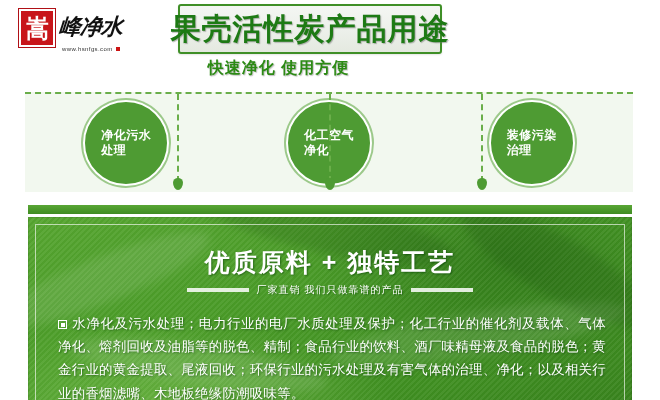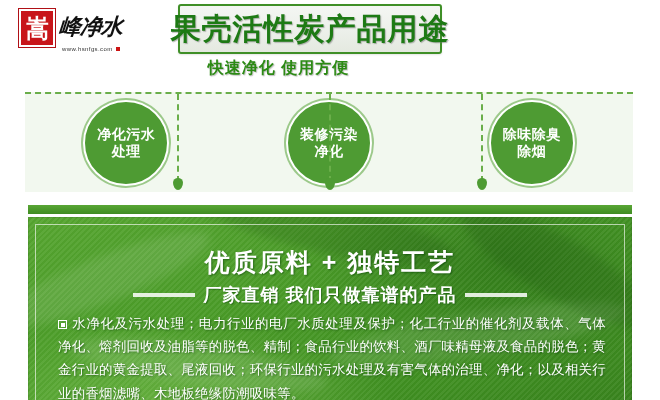--- a/index.html
+++ b/index.html
@@ -149,24 +149,24 @@
     background: #4e9b33;
     border: 2px solid #ffffff;
     box-shadow: 0 0 0 2px #9cc98a;
     display: flex;
     align-items: center;
     justify-content: center;
     flex: 0 0 auto;
   }
   .badge-label {
     color: #ffffff;
-    font-size: 14px;
+    font-size: 12px;
     font-weight: bold;
     line-height: 1.25;
-    text-align: center;
+    text-align: left;
     letter-spacing: 0.5px;
     white-space: pre-line;
   }
 
   
   .sep {
     position: absolute;
     top: 0;
     width: 2px;
     height: 100px;
@@ -258,22 +258,22 @@
     gap: 8px;
   }
   .panel-subline .rule {
     width: 62px;
     height: 0;
     border-top: 2px solid rgba(255,255,255,0.85);
     border-bottom: 2px solid rgba(255,255,255,0.85);
     height: 4px;
   }
   .panel-subline-text {
-    font-size: 18px;
-    font-weight: bold;
+    font-size: 10px;
+    font-weight: normal;
     color: #ffffff;
     letter-spacing: 1px;
     white-space: nowrap;
     text-shadow: 1px 1px 1px rgba(0,60,0,0.45);
   }
 
   .panel-body {
     position: absolute;
     left: 30px;
     top: 95px;
@@ -326,29 +326,29 @@
 
 <div class="strip">
   <div class="strip-inner">
 
     <div class="badge">
       <div class="badge-label">净化污水
 处理</div>
     </div>
 
     <div class="badge">
+      <div class="badge-label">化工空气
+净化</div>
+    </div>
+
+
+    <div class="badge">
       <div class="badge-label">装修污染
-净化</div>
-    </div>
-
-    <div class="badge">
-      <div class="badge-label">除味除臭
-除烟</div>
-    </div>
-
+治理</div>
+    </div>
 
     <div class="sep sep1">
       <div class="sep-line"></div>
       <div class="sep-drop"></div>
     </div>
     <div class="sep sep2">
       <div class="sep-line"></div>
       <div class="sep-drop"></div>
     </div>
     <div class="sep sep3">

